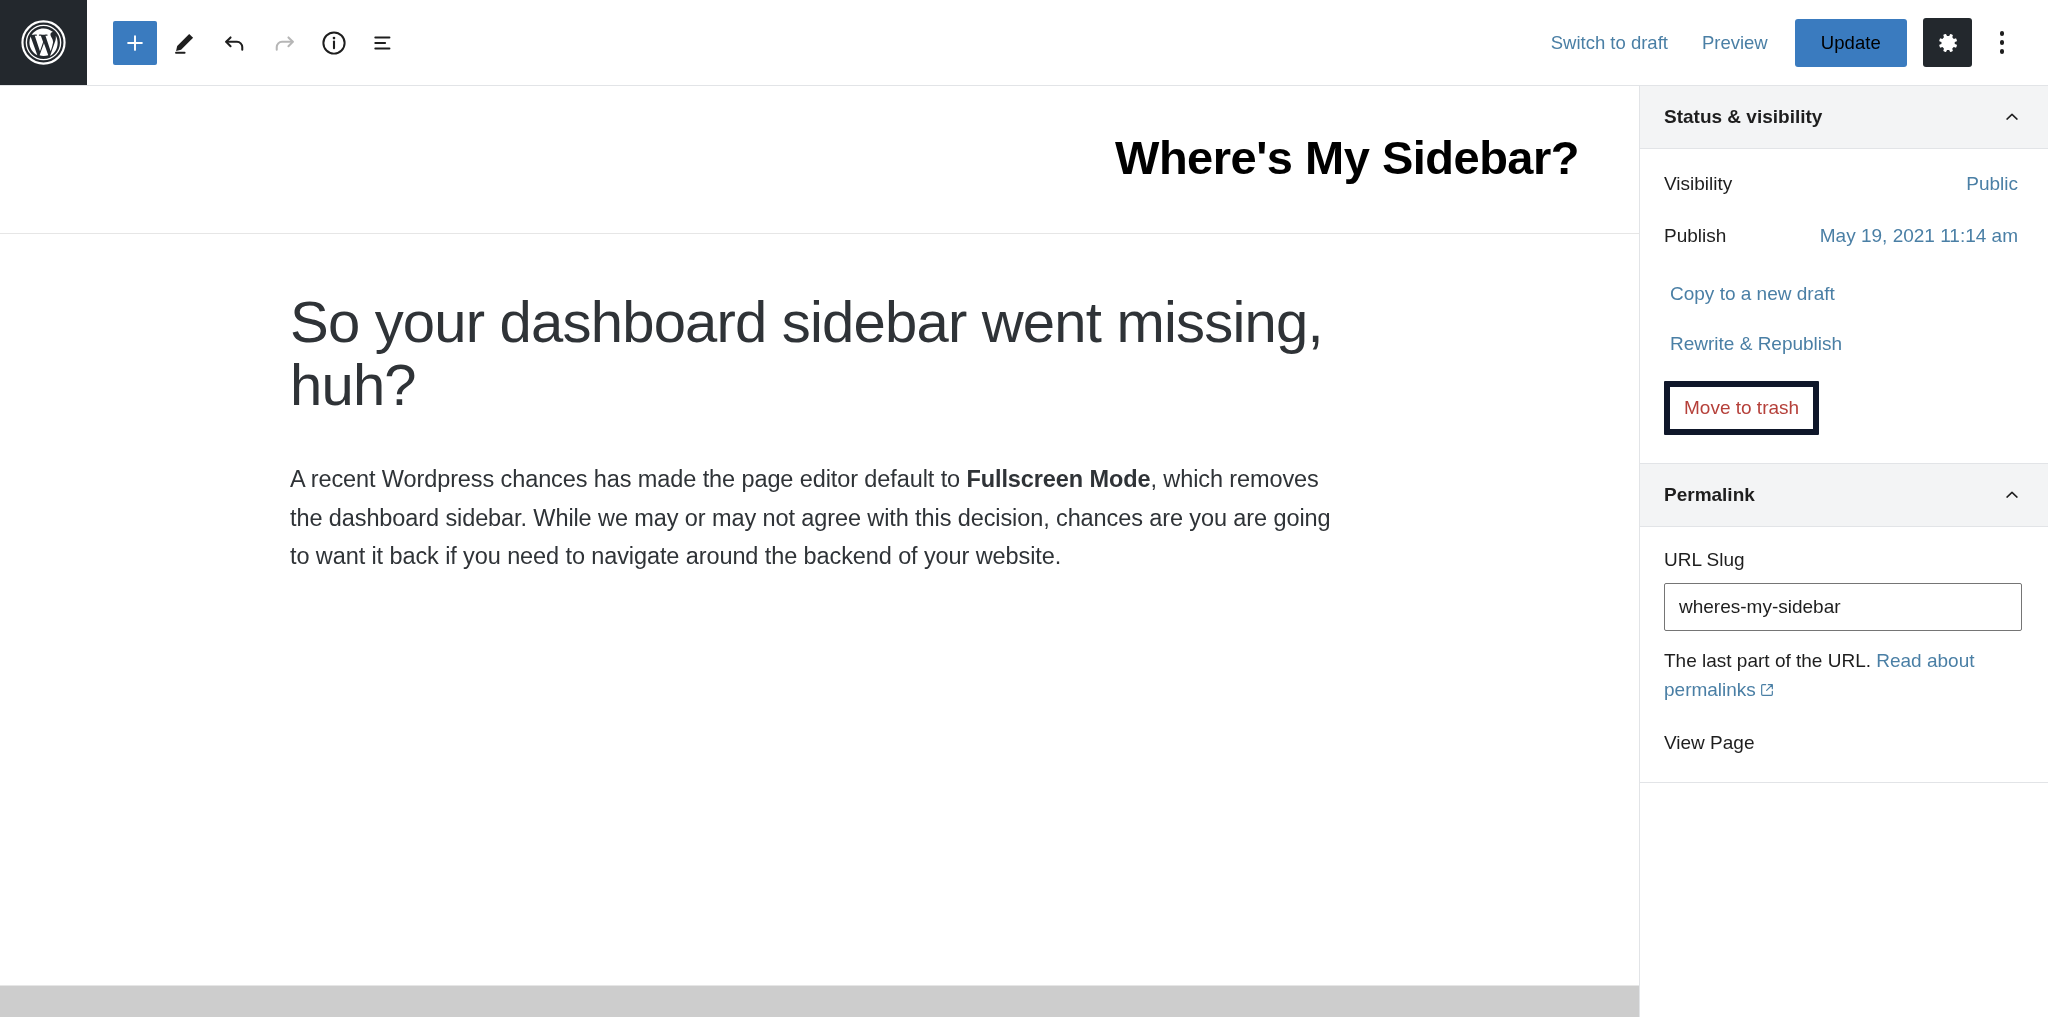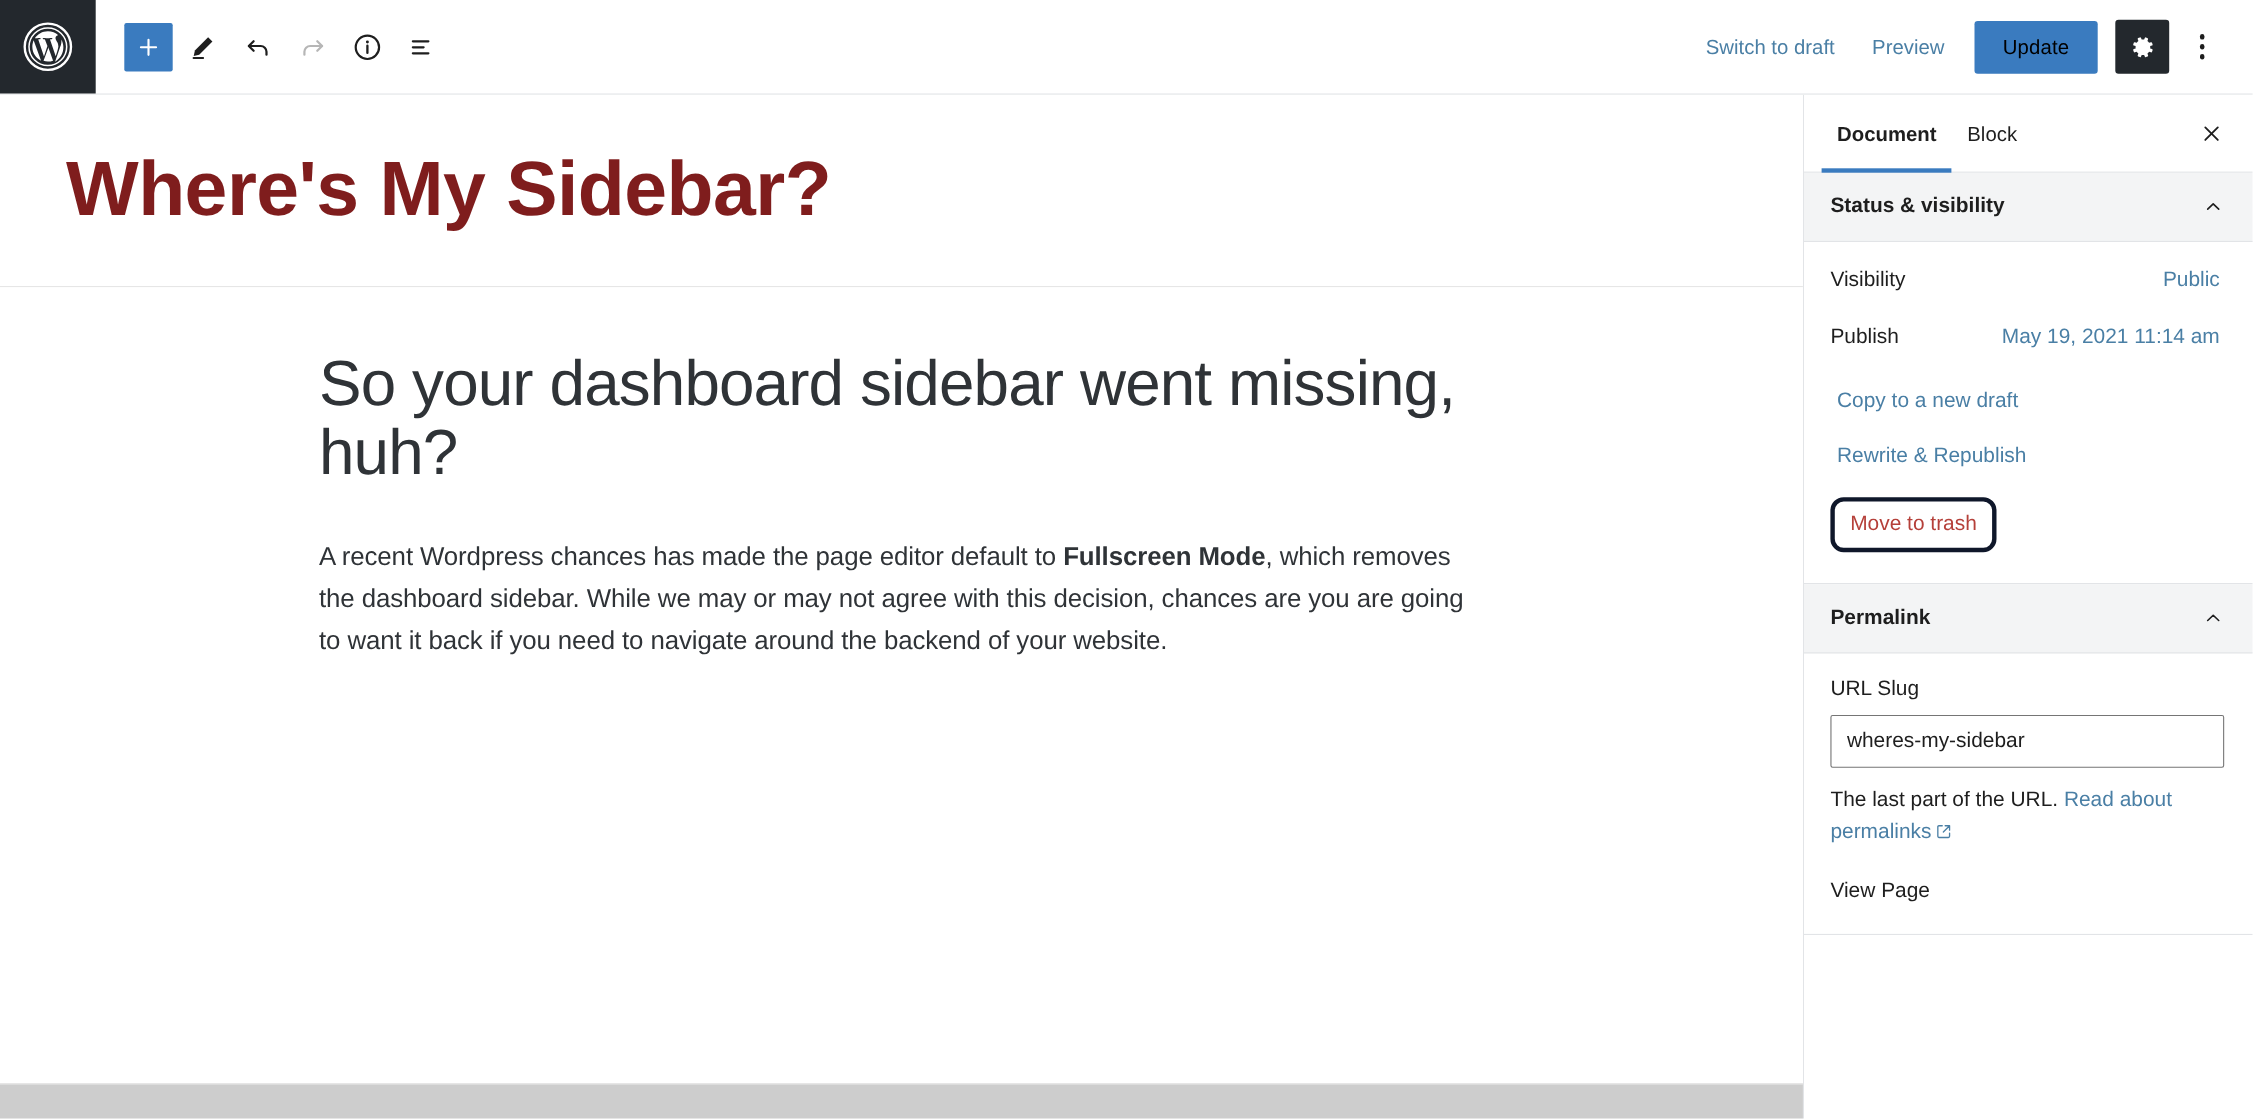--- a/index.html
+++ b/index.html
@@ -78,23 +78,23 @@
     width: 1639px; flex: 0 0 1639px;
     display: flex; flex-direction: column;
     background: #ffffff; position: relative; min-height: 0;
   }
   .editor-scroll { flex: 1 1 auto; overflow: hidden; position: relative; }
   .post-title-wrap {
     padding: 45px 60px 48px;
     border-bottom: 1px solid #e6e6e6;
   }
   .post-title {
-    text-align: left;
-    font-size: 70px; line-height: 1.15;
-    font-weight: bold; color: #7f1d1d;
+    text-align: right;
+    font-size: 47px; line-height: 1.15;
+    font-weight: bold; color: #000000;
     letter-spacing: -0.5px;
   }
   .post-body { padding: 56px 0 0 290px; max-width: 1400px; }
   .post-h2 {
     font-size: 58px; line-height: 1.09; font-weight: normal;
     color: #2f3337; letter-spacing: -0.8px;
     max-width: 1070px; margin-bottom: 44px;
     font-family: "Liberation Sans", sans-serif;
   }
   .post-p {
@@ -165,21 +165,21 @@
     padding: 2px 4px; text-align: right;
   }
   .sb-link-btn {
     display: block; font-size: 19px; color: #4a7fa5;
     background: none; border: none; cursor: pointer;
     font-family: "Liberation Sans", sans-serif;
     padding: 8px 6px; margin: 4px 0 12px; text-align: left;
   }
   .trash-btn {
     font-size: 19px; color: #b5403a;
-    background: none; border: 4px solid #0f172a; border-radius: 12px;
+    background: none; border: 6px solid #0f172a; border-radius: 1px;
     cursor: pointer; font-family: "Liberation Sans", sans-serif;
     padding: 10px 14px; margin-top: 6px;
   }
 
   .field-label { font-size: 19px; color: #1e1e1e; margin-bottom: 12px; display: block; }
   .slug-input {
     width: 100%; font-size: 19px; color: #1e1e1e;
     font-family: "Liberation Sans", sans-serif;
     padding: 12px 14px; border: 1px solid #757575; border-radius: 2px;
     background: #fff;
@@ -287,30 +287,20 @@
             <span>A recent Wordpress chances has made the page editor default to </span><b>Fullscreen Mode</b><span>, which removes the dashboard sidebar. While we may or may not agree with this decision, chances are you are going to want it back if you need to navigate around the backend of your website.</span>
           </p>
         </div>
 
       </div>
       <div class="hscrollbar"></div>
     </div>
 
     <div class="sidebar">
 
-      <div class="sb-tabs">
-        <button class="sb-tab active">Document</button>
-        <button class="sb-tab inactive">Block</button>
-        <span class="sb-tabs-spacer"></span>
-        <button class="sb-close" title="Close">
-          <svg width="21" height="21" viewBox="0 0 24 24">
-            <path d="M5.5 5.5l13 13M18.5 5.5l-13 13" stroke="#1e1e1e" stroke-width="1.9" stroke-linecap="round" fill="none"></path>
-          </svg>
-        </button>
-      </div>
 
       <div class="sb-panel-head">
         <span class="sb-panel-title">Status &amp; visibility</span>
         <svg width="20" height="20" viewBox="0 0 24 24">
           <path d="M6 14.5L12 8.8l6 5.7" stroke="#1e1e1e" stroke-width="1.8" fill="none" stroke-linecap="round" stroke-linejoin="round"></path>
         </svg>
       </div>
       <div class="sb-panel-body">
         <div class="sb-row">
           <span class="sb-row-label">Visibility</span>

